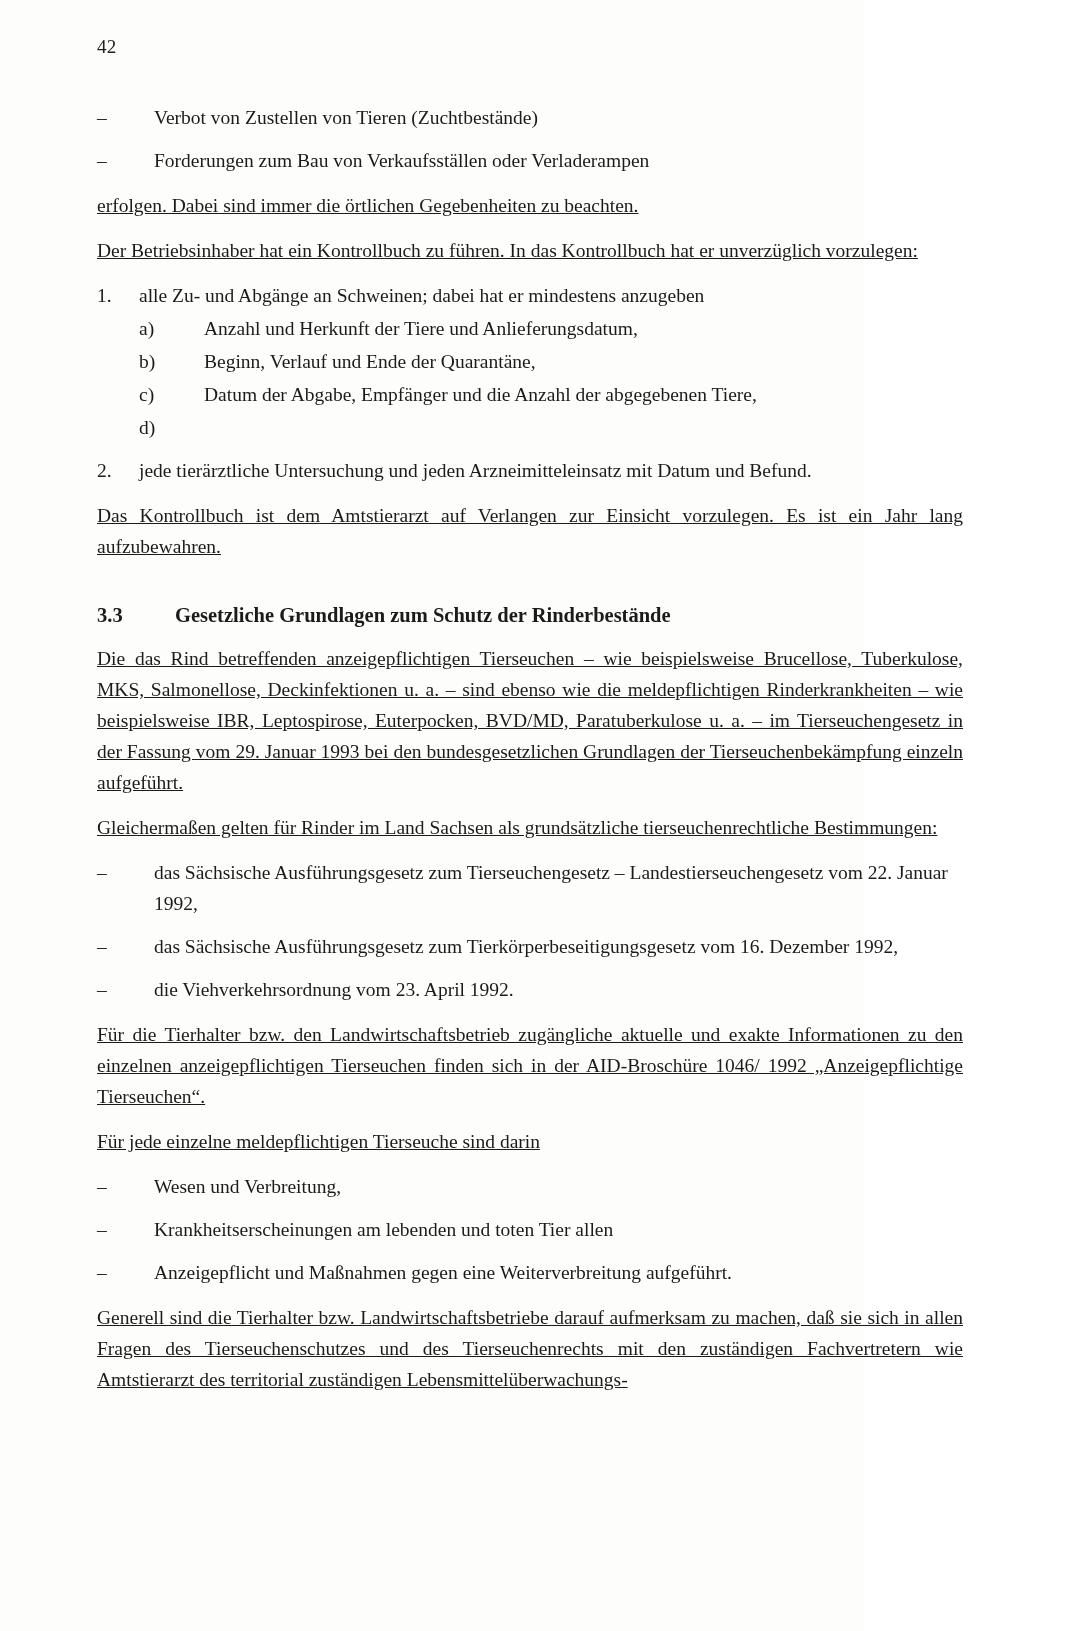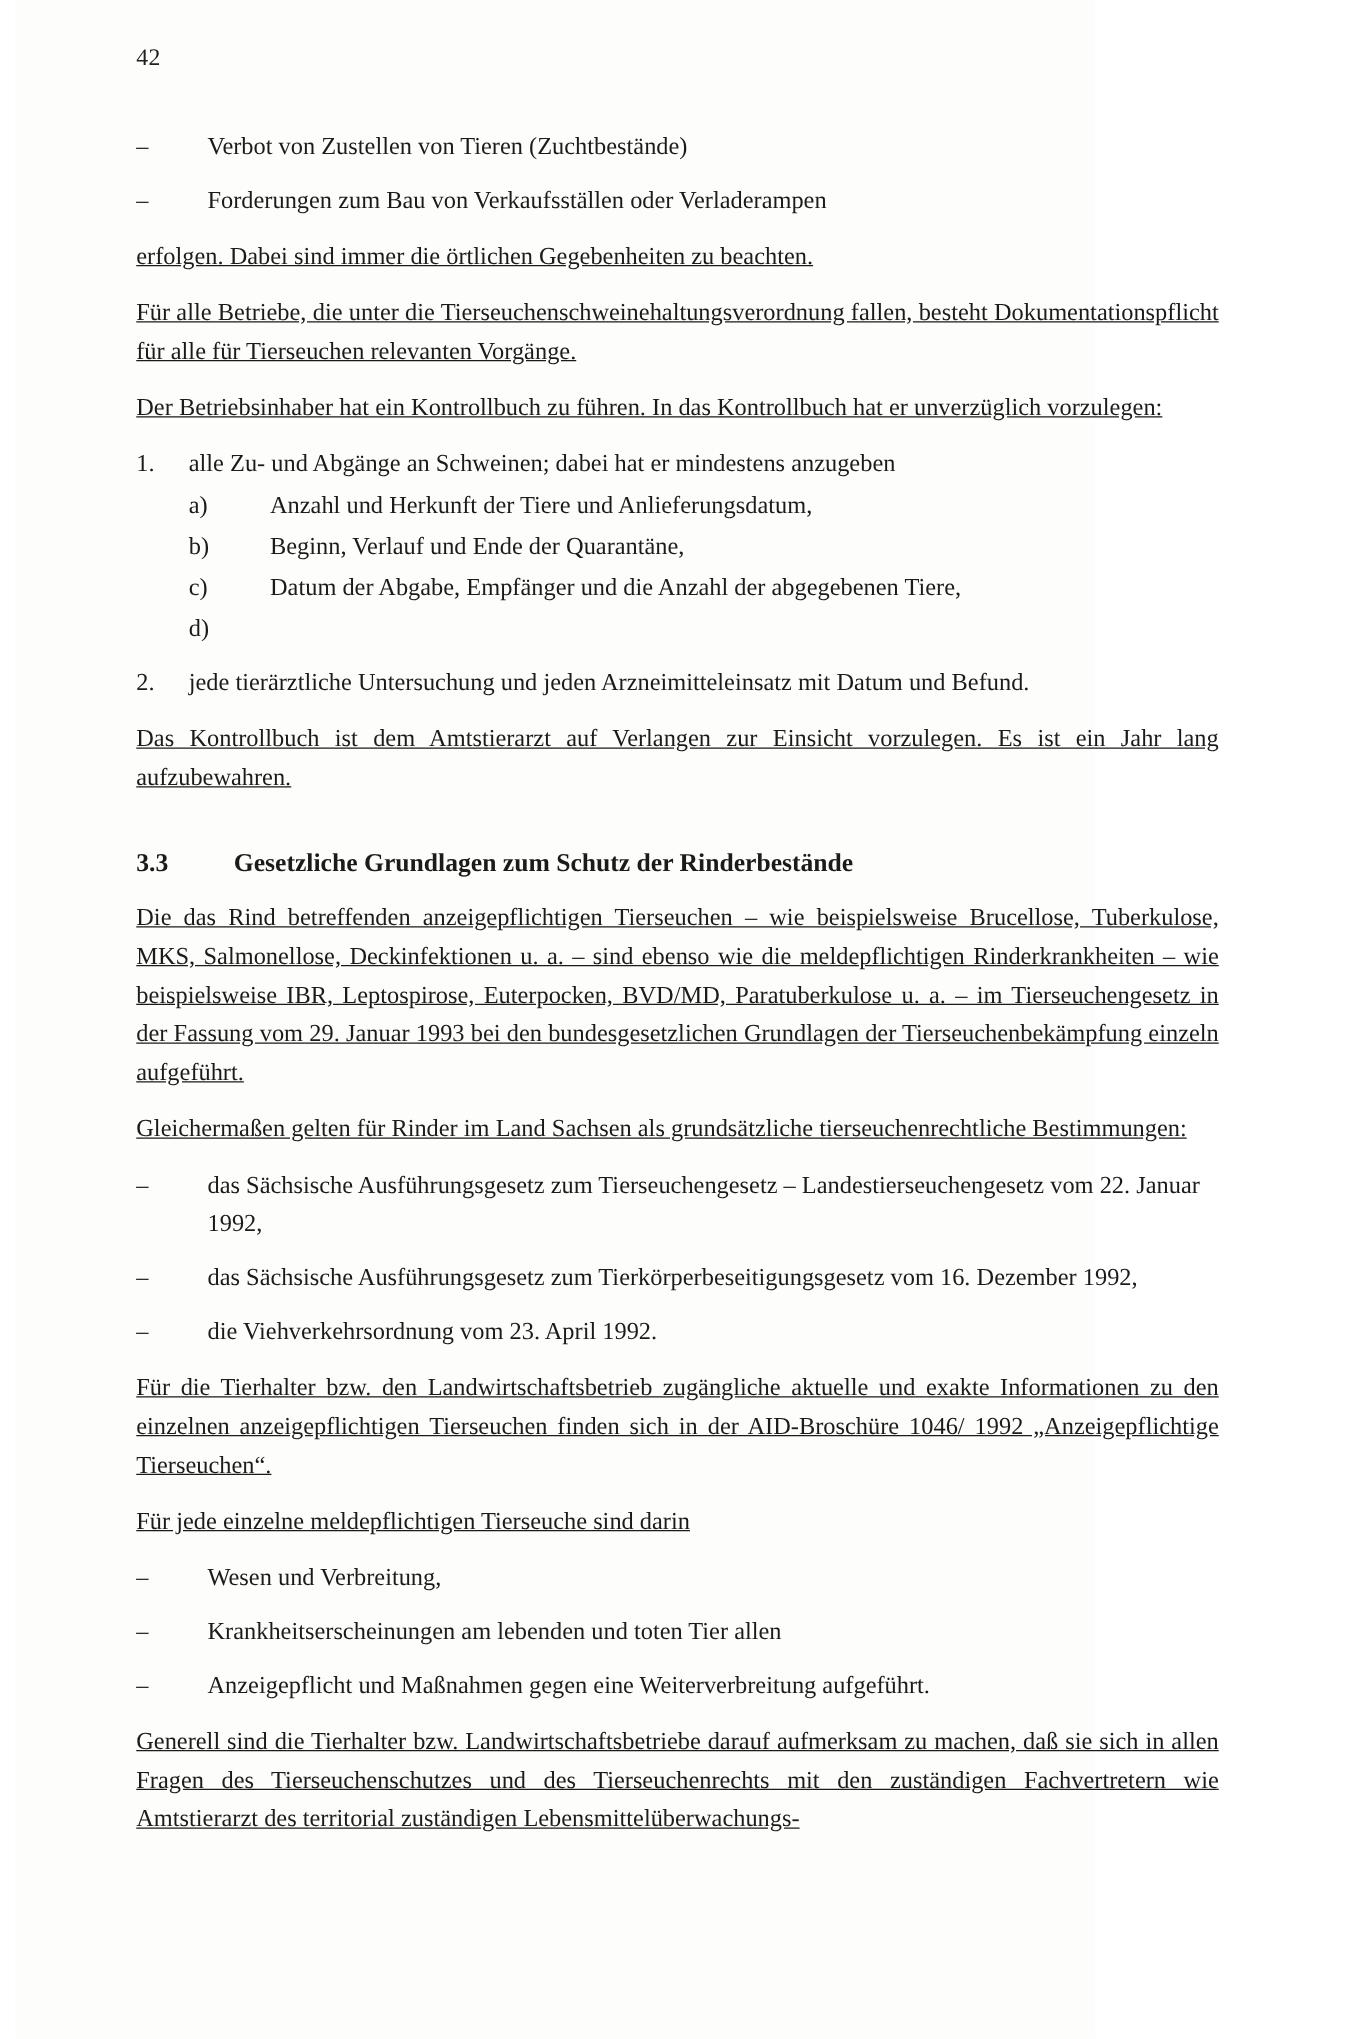--- a/index.html
+++ b/index.html
@@ -10,21 +10,21 @@
   body {
     width: 1088px;
     height: 1631px;
     font-family: "Liberation Serif", serif;
     color: #1b1b1b;
     position: relative;
     overflow: hidden;
   }
   .page {
     position: absolute;
-    left: 12px; top: 0;
+    left: 0; top: 0;
     width: 864px;
     height: 1631px;
     background: #fdfdfb;
   }
   .content {
     position: absolute;
     left: 97px;
     top: 36px;
     width: 866px;
   }
@@ -122,21 +122,20 @@
         <span class="txt">Verbot von Zustellen von Tieren (Zuchtbestände)</span>
       </div>
       <div class="dash-item">
         <span class="bullet">–</span>
         <span class="txt">Forderungen zum Bau von Verkaufsställen oder Verladerampen</span>
       </div>
     </div>
 
     <p class="para nojust">erfolgen. Dabei sind immer die örtlichen Gegebenheiten zu beachten.</p>
 
-    <p class="para">Für alle Betriebe, die unter die Tierseuchenschweinehaltungsverordnung fallen, besteht Dokumentationspflicht für alle für Tierseuchen relevanten Vorgänge.</p>
 
     <p class="para">Der Betriebsinhaber hat ein Kontrollbuch zu führen. In das Kontrollbuch hat er unverzüglich vorzulegen:</p>
 
     <div class="list-block">
       <div class="num-item">
         <span class="num">1.</span>
         <span class="txt">alle Zu- und Abgänge an Schweinen; dabei hat er mindestens anzugeben</span>
       </div>
       <div class="sub-item">
         <span class="lbl">a)</span>

